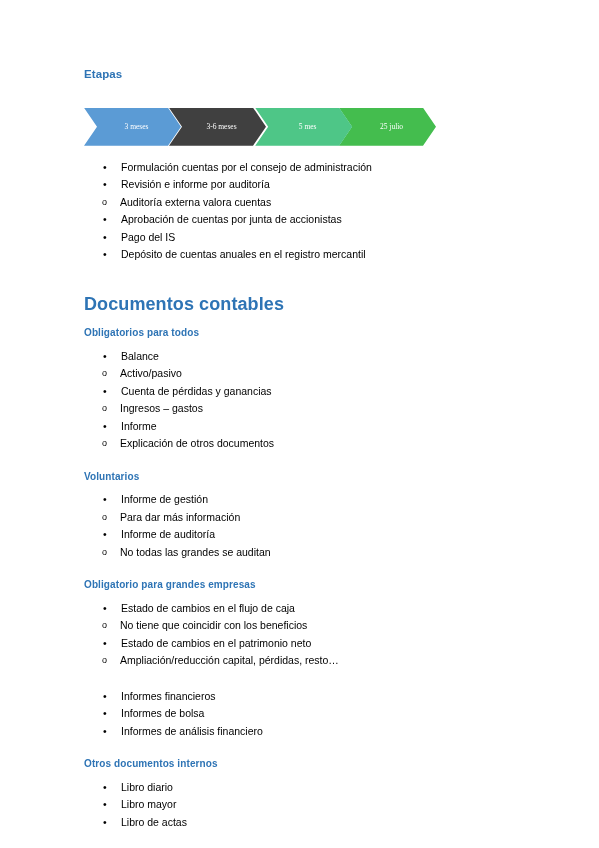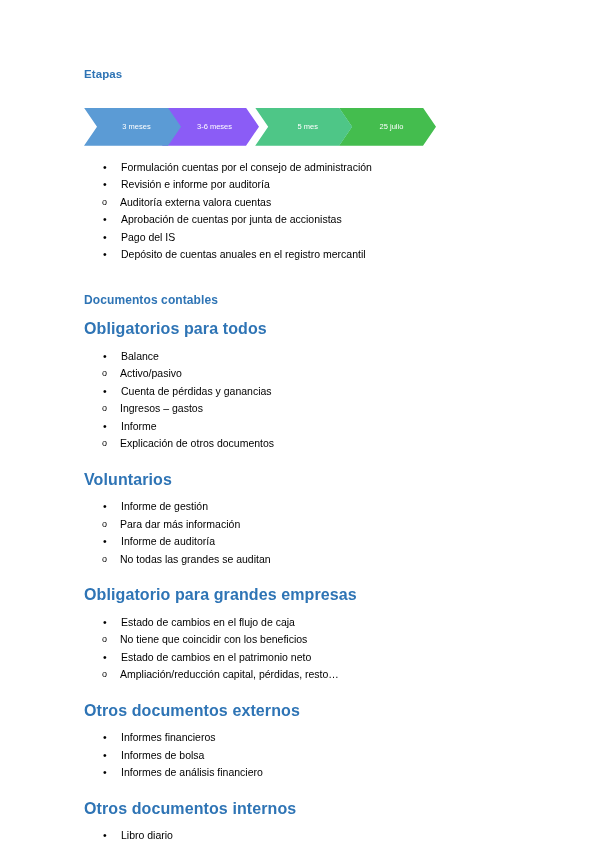--- a/index.html
+++ b/index.html
@@ -30,42 +30,43 @@
   
   .h-etapas {
     font-size: 11.5px;
     font-weight: bold;
     color: #2e74b5;
     letter-spacing: 0.1px;
     margin: 8px 0 27px 0;
     line-height: 1.1;
   }
   .h1 {
-    font-size: 12px;
+    font-size: 18px;
     font-weight: bold;
     color: #2e74b5;
     margin: 0 0 13px 0;
     line-height: 1.15;
     letter-spacing: 0.1px;
   }
   .h2 {
-    font-size: 16px;
+    font-size: 10px;
     font-weight: bold;
     color: #2e74b5;
     margin: 0 0 9px 0;
     line-height: 1.15;
     letter-spacing: 0.1px;
   }
 
   
   .chevron-band {
     position: relative;
     height: 29px;
     margin: 0 0 22px 0;
     display: block;
+    font-family: Liberation Serif, serif;
   }
   .chevron {
     position: absolute;
     top: 0;
     height: 38px;
     display: flex;
     align-items: center;
     justify-content: center;
     box-sizing: border-box;
     color: #ffffff;
@@ -129,21 +130,21 @@
 
 <div class="page">
   <div class="content">
 
     <div class="h-etapas">Etapas</div>
 
     <div class="chevron-band" style="width: 428px;">
         <div class="chevron" style="left: 0px; width: 97px; background: rgb(91, 155, 213); z-index: 10;">
           <span class="chevron-label">3 meses</span>
         </div>
-        <div class="chevron" style="left: 78px; width: 97px; background: #8b5cf6; z-index: 9; justify-content: center;">
+        <div class="chevron" style="left: 85px; width: 97px; background: #404040; z-index: 9; justify-content: center;">
           <span class="chevron-label">3-6 meses</span>
         </div>
         <div class="chevron" style="left: 171.2px; width: 97px; background: rgb(78, 198, 135); z-index: 8;">
           <span class="chevron-label">5 mes</span>
         </div>
         <div class="chevron" style="left: 255px; width: 97px; background: rgb(68, 189, 78); z-index: 7;">
           <span class="chevron-label">25 julio</span>
         </div>
       </div>
 
@@ -196,21 +197,20 @@
           <li class="b1"><span class="bullet">•</span><span>Estado de cambios en el flujo de caja</span></li>
           <ul class="lvl2">
             <li class="b2"><span class="bullet-o">o</span><span>No tiene que coincidir con los beneficios</span></li>
           </ul>
           <li class="b1"><span class="bullet">•</span><span>Estado de cambios en el patrimonio neto</span></li>
           <ul class="lvl2">
             <li class="b2"><span class="bullet-o">o</span><span>Ampliación/reducción capital, pérdidas, resto…</span></li>
           </ul>
         </ul>
         <div class="block-gap-md"></div>
-        <div class="h2">Otros documentos externos</div>
         <ul class="lvl1">
           <li class="b1"><span class="bullet">•</span><span>Informes financieros</span></li>
           <li class="b1"><span class="bullet">•</span><span>Informes de bolsa</span></li>
           <li class="b1"><span class="bullet">•</span><span>Informes de análisis financiero</span></li>
         </ul>
         <div class="block-gap-md"></div>
         <div class="h2">Otros documentos internos</div>
         <ul class="lvl1">
           <li class="b1"><span class="bullet">•</span><span>Libro diario</span></li>
           <li class="b1"><span class="bullet">•</span><span>Libro mayor</span></li>

